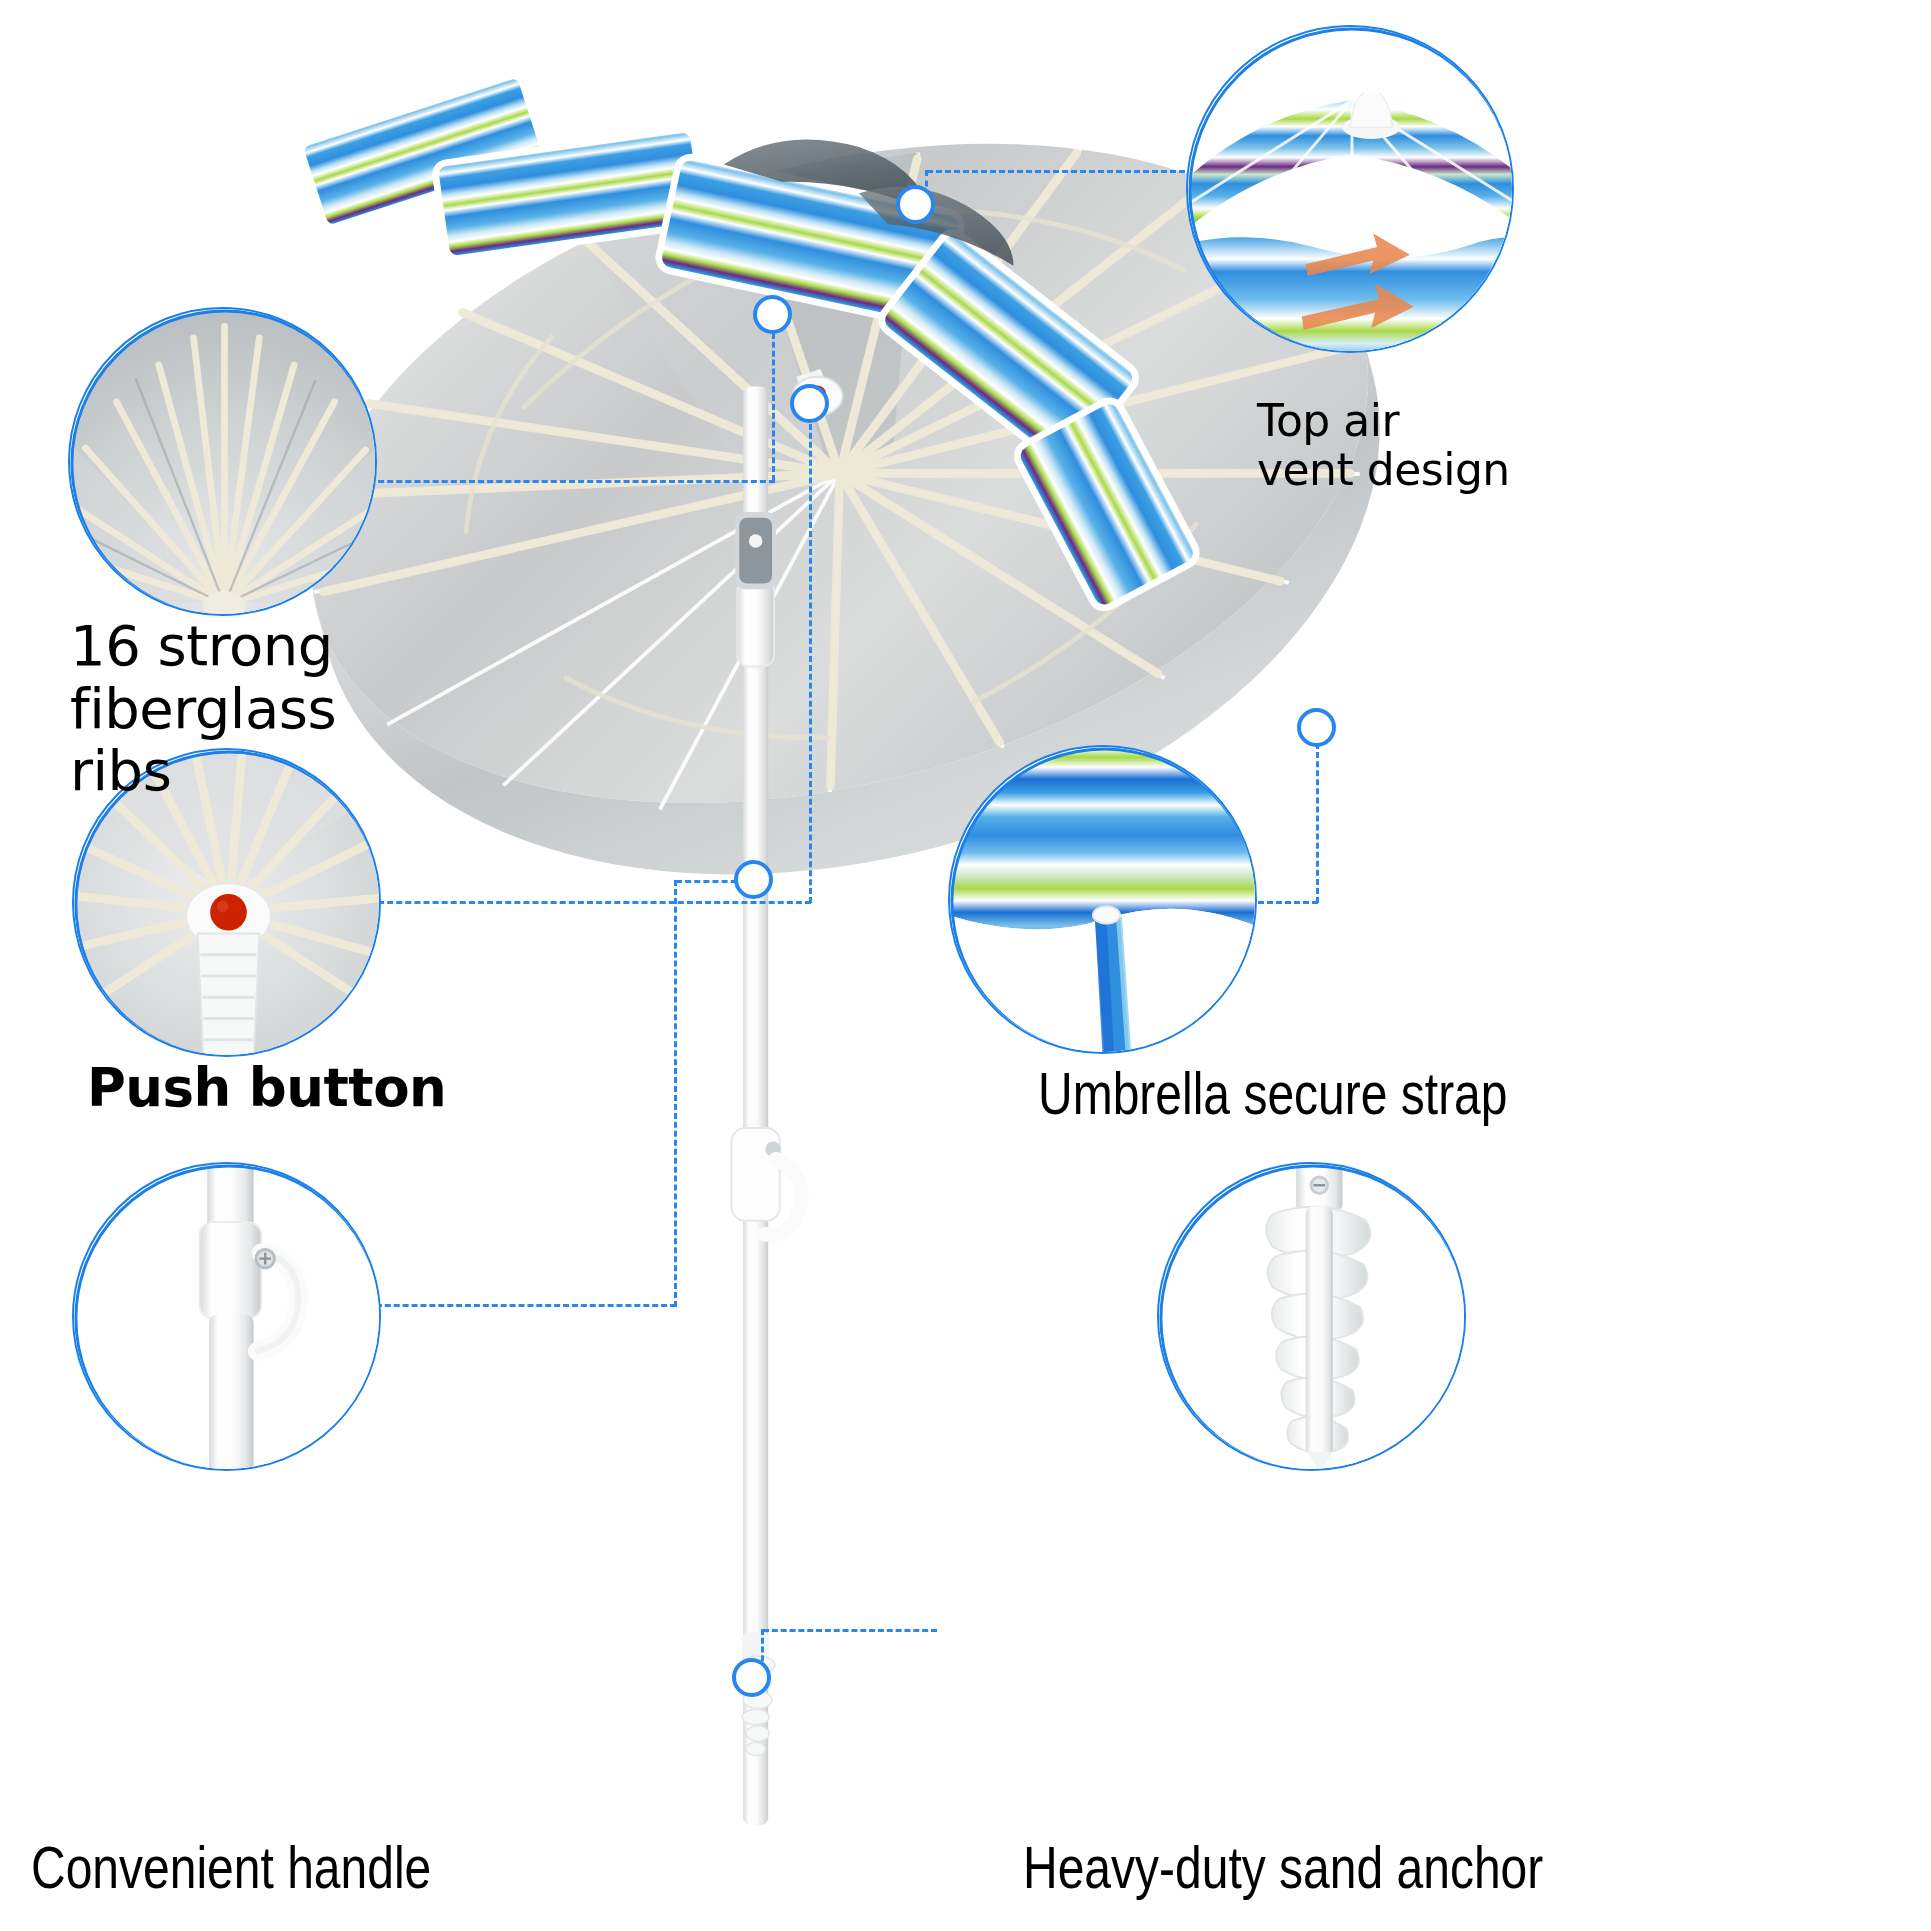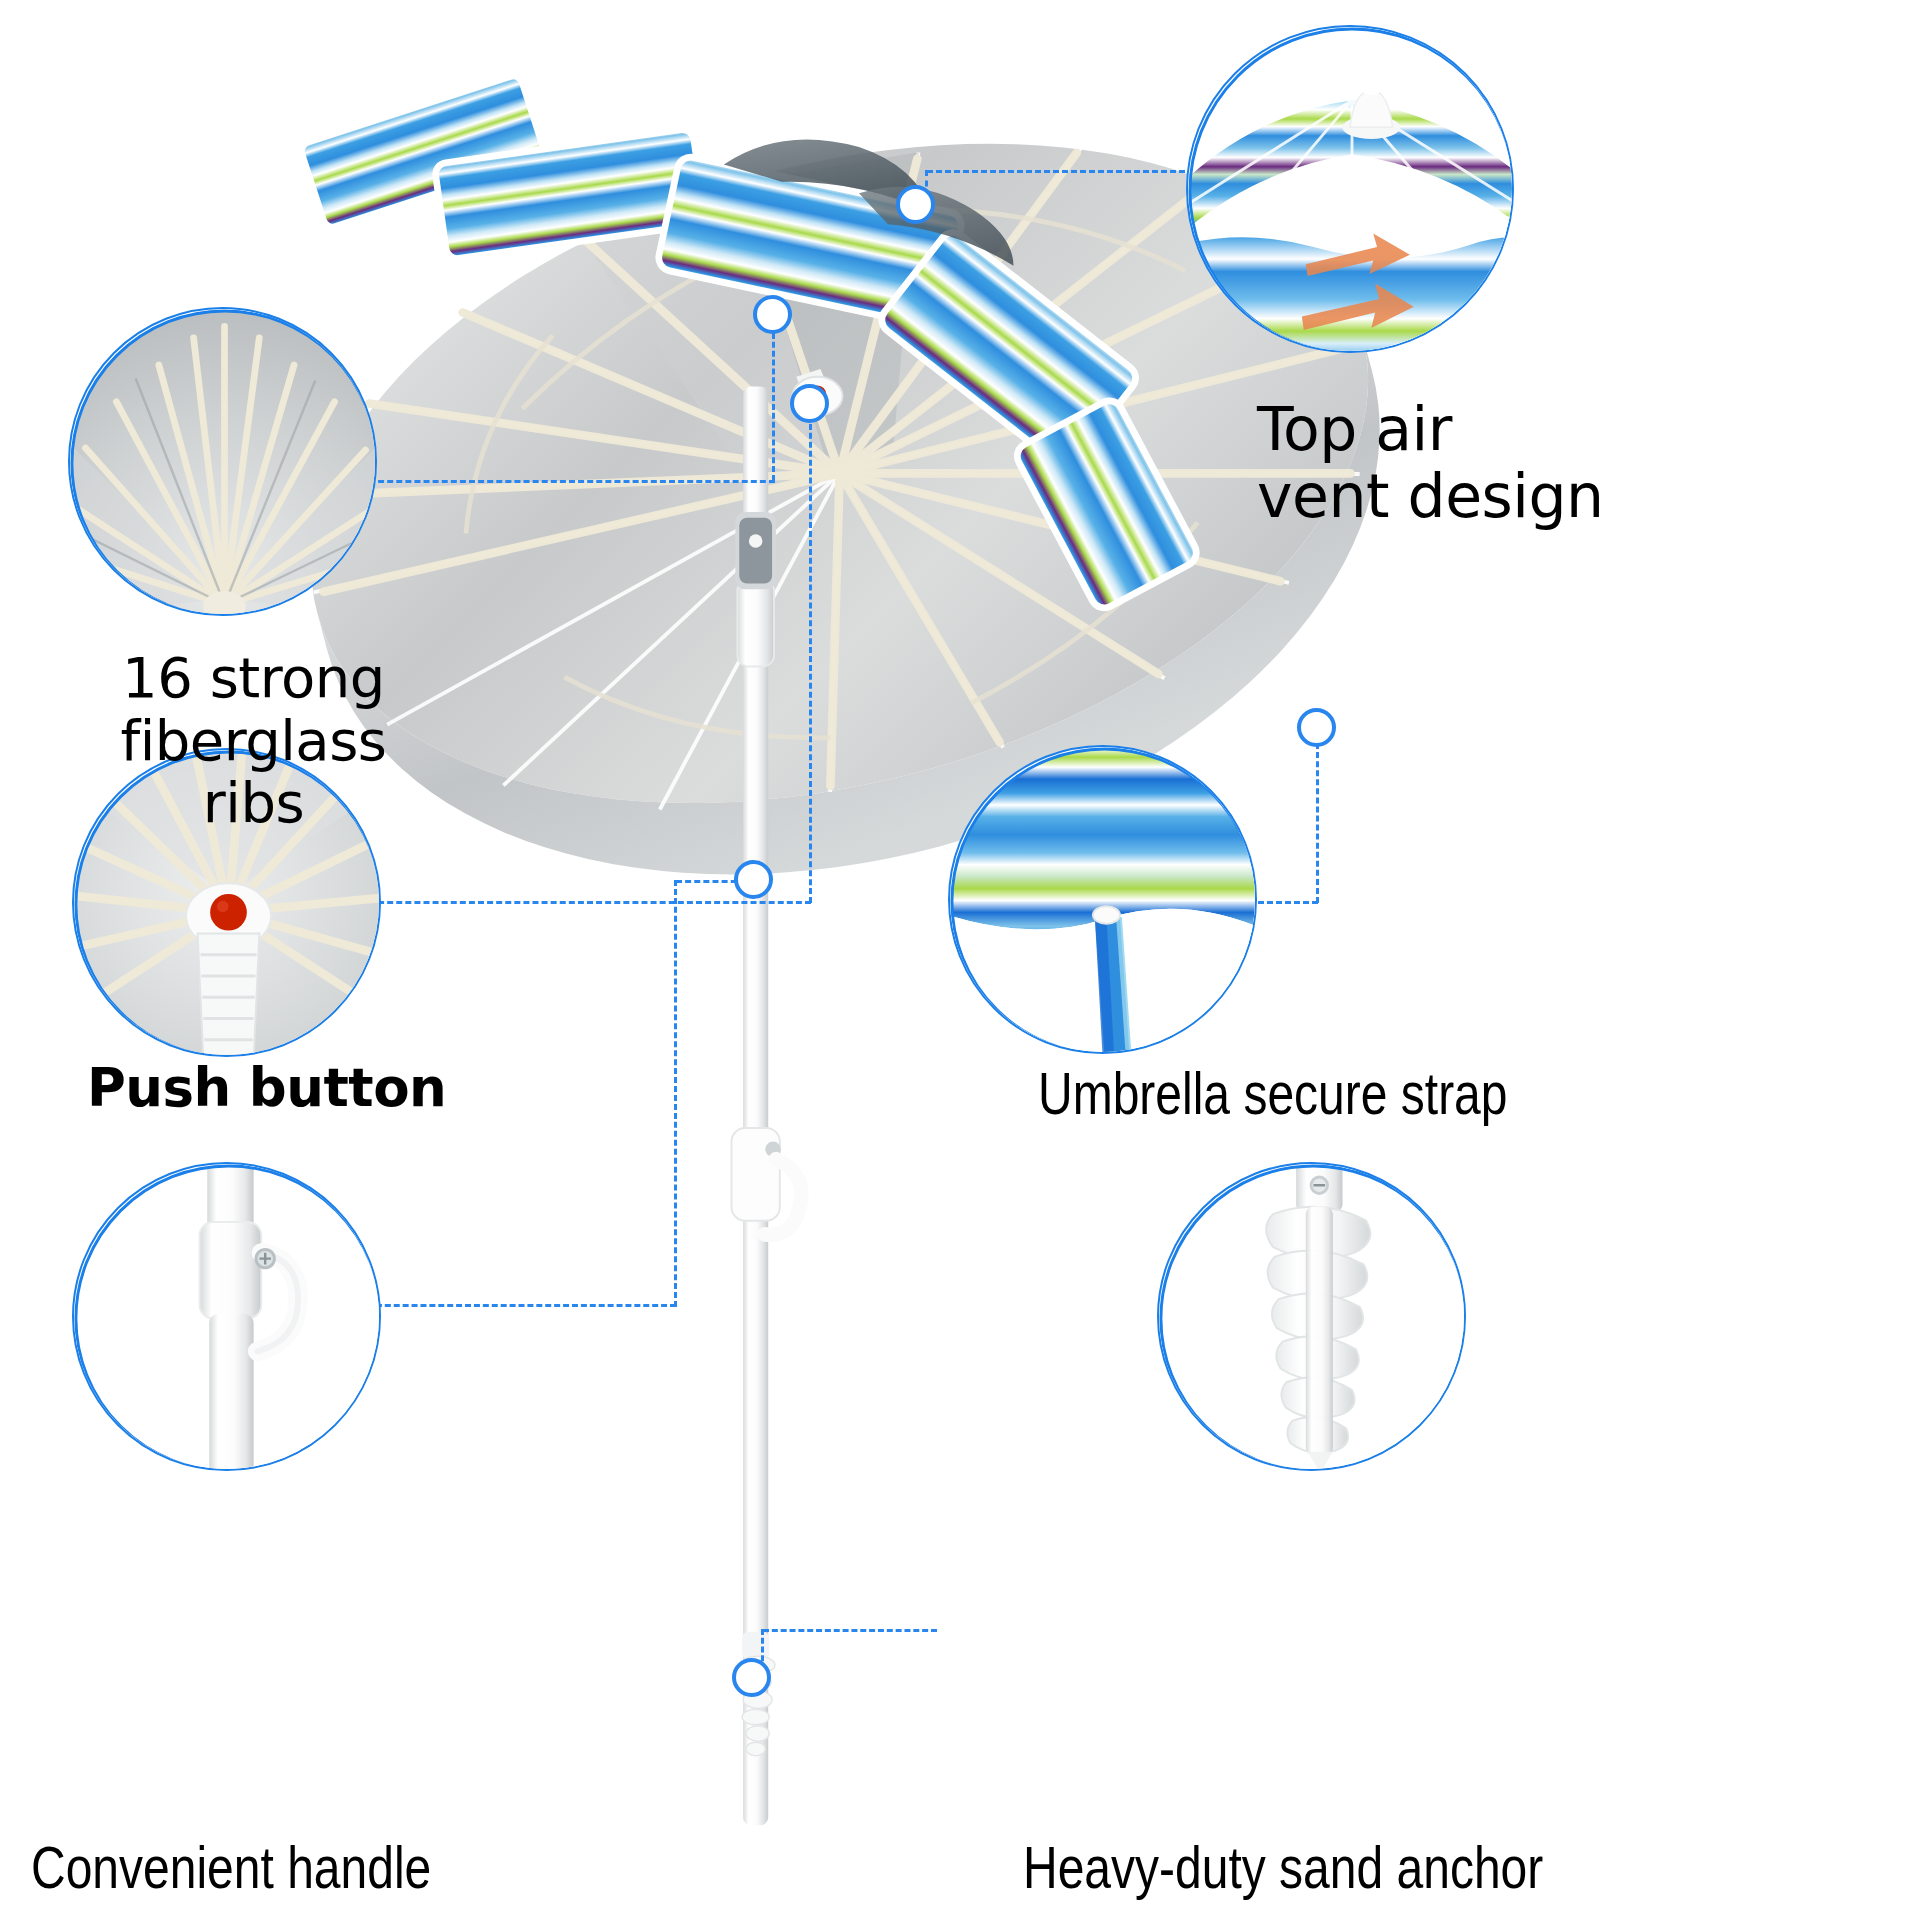--- a/index.html
+++ b/index.html
@@ -533,24 +533,24 @@
         </g>
 
         <rect x="152" y="44" width="28" height="258" rx="8" fill="url(#aPole)" opacity=".95"></rect>
 
         <path d="M154,298 L180,298 L167,320 Z" fill="#f2f4f4"></path>
       </g>
       <circle cx="160" cy="160" r="158" fill="none" stroke="#1a7fe8" stroke-width="3"></circle>
     </svg>
   </div>
 
-  <div class="label wide" style="left:1257px;top:396px;font-size:60px;">Top air
+  <div class="label wide" style="left:1257px;top:396px;font-size:44px;">Top air
 vent design</div>
 
-  <div class="label wide" style="left:70px;top:647px;font-size:56px;text-align:center;width:367px;">16 strong
+  <div class="label wide" style="left:70px;top:615px;font-size:56px;width:367px;">16 strong
 fiberglass ribs</div>
 
   <div class="label wide" style="left:87px;top:1058px;font-size:53px;font-weight:bold;">Push button</div>
 
   <div class="label narrow" style="left:1038px;top:1060px;font-size:60px;">Umbrella secure strap</div>
 
   <div class="label narrow" style="left:31px;top:1834px;font-size:60px;">Convenient handle</div>
 
   <div class="label narrow" style="left:1023px;top:1834px;font-size:60px;">Heavy-duty sand anchor</div>
 

